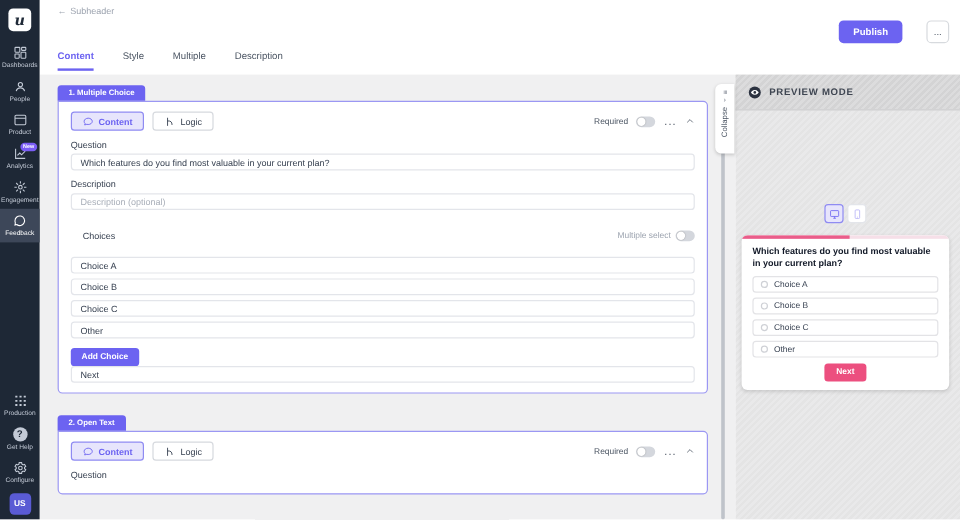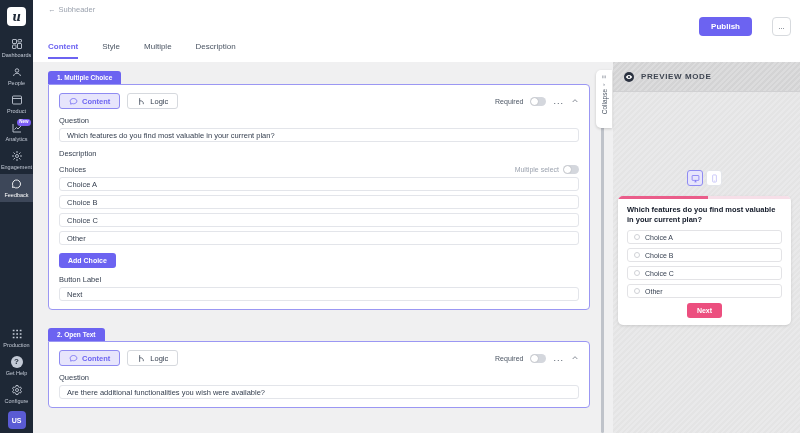--- a/index.html
+++ b/index.html
@@ -49,21 +49,21 @@
   .req-lbl { font-size:7px; color:#4b5563; }
   .toggle { width:16px; height:9px; background:#d4d7dd; border-radius:5px; position:relative; cursor:pointer; flex:none; }
   .toggle::after { content:""; position:absolute; left:1px; top:1px; width:7px; height:7px; border-radius:50%; background:#fff; box-shadow:0 0 1px rgba(0,0,0,.4); }
   .dots { font-size:9px; color:#4b5563; letter-spacing:1px; cursor:pointer; line-height:0.5; }
   .chev-up { cursor:pointer; display:flex; }
   .chev-up svg { width:8px; height:8px; stroke:#4b5563; fill:none; stroke-width:2; }
   .f-label { font-size:7.5px; color:#374151; margin:7px 0 3px; font-weight:normal; }
   .f-input { width:100%; height:14px; border:1px solid #e3e5ea; border-radius:3px; font-size:7.5px; color:#374151; padding:0 7px; font-family:inherit; background:#fff; outline:none; display:block; }
   .f-input::placeholder { color:#a8aeb8; }
   .choices-head { display:flex; align-items:center; margin:7px 0 3px; }
-  .choices-head .f-label { margin:0; }
+  .choices-head .f-label { margin:10px; }
   .ms-right { margin-left:auto; display:flex; align-items:center; gap:4px; }
   .ms-lbl { font-size:7px; color:#9ca3af; }
   .choice-input { margin-bottom:4px; }
   .btn-add { background:#6c63f1; color:#fff; border:none; font-size:7px; font-weight:bold; padding:4px 9px; border-radius:3px; margin-top:3px; cursor:pointer; font-family:inherit; }
   .card2-wrap { margin-top:13px; }
 
   
   .scrollbar { position:absolute; left:601px; top:72px; width:3px; height:361px; background:#bfc3ca; border-radius:2px; z-index:21; }
   .collapse-tab { position:absolute; left:596px; top:70px; width:16px; height:58px; background:#fff; border-radius:5px 0 0 5px; box-shadow:0 1px 3px rgba(0,0,0,.18); z-index:22; display:flex; flex-direction:column; align-items:center; padding-top:4px; cursor:pointer; }
   .collapse-tab .grip { font-size:6px; color:#6b7280; line-height:1; transform:rotate(90deg); }
@@ -216,36 +216,36 @@
                   <path d="M5 15l7-7 7 7"></path>
                 </svg>
               </span>
           </div>
         </div>
 
         <div class="f-label">Question</div>
         <input class="f-input" value="Which features do you find most valuable in your current plan?" style="">
 
         <div class="f-label">Description</div>
+        <input class="f-input" placeholder="Description (optional)" style="">
 
         <div class="choices-head">
           <div class="f-label">Choices</div>
           <div class="ms-right">
             <span class="ms-lbl">Multiple select</span>
             <div class="toggle"></div>
           </div>
         </div>
         <input class="f-input choice-input" value="Choice A" style="">
         <input class="f-input choice-input" value="Choice B" style="">
         <input class="f-input choice-input" value="Choice C" style="">
         <input class="f-input choice-input" value="Other" style="">
 
         <button class="btn-add">Add Choice</button>
 
-        <div class="f-label">Button Label</div>
         <input class="f-input" value="Next" style="">
       </div>
     </div>
 
     <div class="card2-wrap">
       <div class="qtab">2. Open Text</div>
       <div class="qcard">
         <div class="card-head">
           <div class="btn-chip chip-content">
             <svg viewBox="0 0 24 24">
@@ -266,21 +266,20 @@
             <span class="dots">...</span>
             <span class="chev-up">
                 <svg viewBox="0 0 24 24">
                   <path d="M5 15l7-7 7 7"></path>
                 </svg>
               </span>
           </div>
         </div>
 
         <div class="f-label">Question</div>
-        <input class="f-input" value="Are there additional functionalities you wish were available?" style="">
 
 
       </div>
     </div>
   </div>
 
   <div class="scrollbar"></div>
   <div class="collapse-tab">
     <span class="grip">≡</span>
     <span class="chev">›</span>

